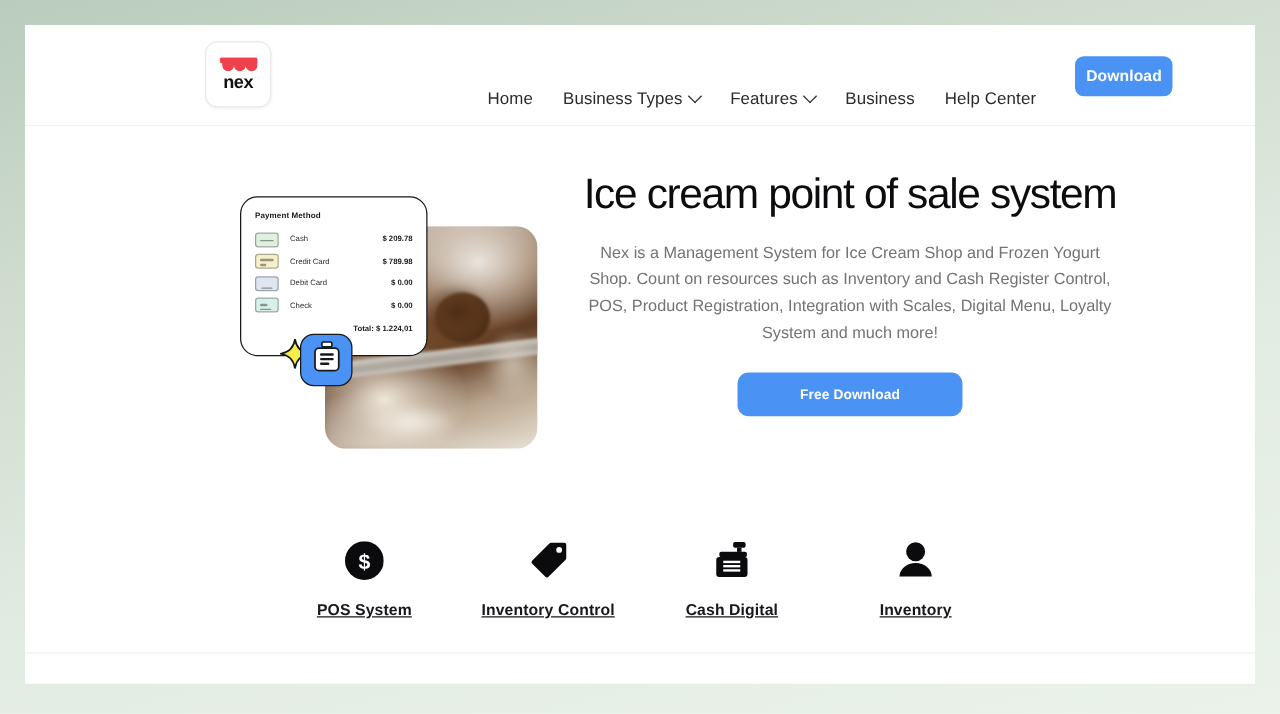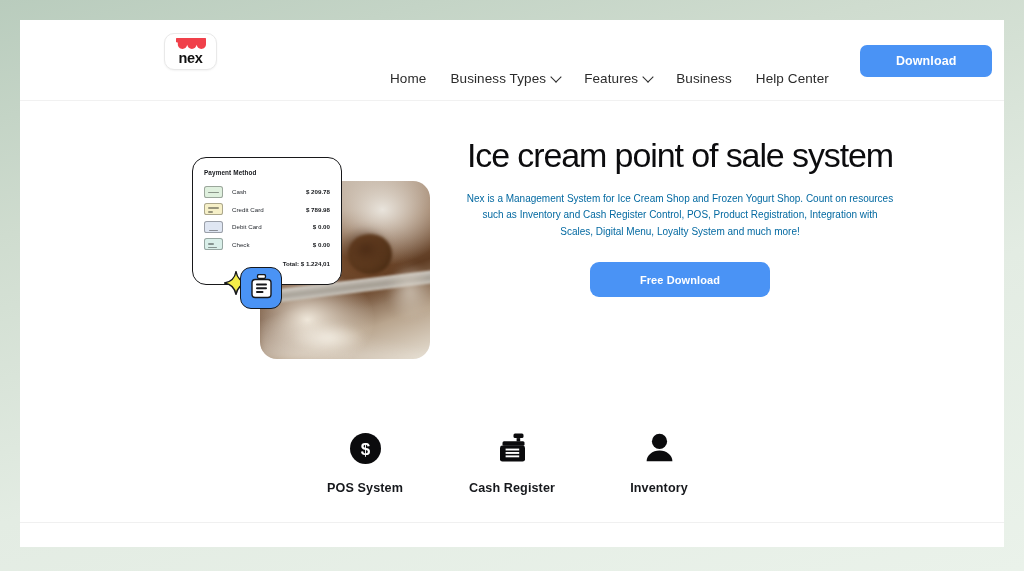--- a/index.html
+++ b/index.html
@@ -33,21 +33,21 @@
     height: 81px;
     border-bottom: 1px solid #f1f1f1;
     background: #fff;
   }
 
   .logo-tile {
     position: absolute;
     left: 144px;
     top: 13px;
     width: 53px;
-    height: 37px;
+    height: 53px;
     border-radius: 10px;
     border: 1px solid #e9e9e9;
     background: #fff;
     box-shadow: 0 1px 2px rgba(0,0,0,.05);
     display: flex;
     flex-direction: column;
     align-items: center;
     justify-content: center;
     gap: 2px;
   }
@@ -89,21 +89,21 @@
     transform: translateY(-2px) rotate(45deg);
   }
   .btn-download {
     margin-left: 19px;
     background: #4a93f5;
     color: #fff;
     font-size: 12.5px;
     font-weight: 600;
     border: none;
     border-radius: 7px;
-    padding: 9px 36px;
+    padding: 9px 9px;
     cursor: pointer;
     letter-spacing: .1px;
     font-family: inherit;
   }
 
   
   .hero {
     position: relative;
     height: 320px;
   }
@@ -249,23 +249,23 @@
   .hero-title {
     margin-top: 36px;
     font-size: 34px;
     line-height: 1.11;
     font-weight: 400;
     letter-spacing: -1.1px;
     color: #0c0c0e;
   }
   .hero-sub {
     margin-top: 16px;
-    font-size: 10px;
+    font-size: 13px;
     line-height: 1.65;
-    color: #0369a1;
+    color: #737373;
     padding: 0 5px;
   }
   .btn-free {
     margin-top: 22px;
     background: #4a93f5;
     color: #fff;
     border: none;
     border-radius: 9px;
     width: 180px;
     height: 35px;
@@ -296,20 +296,21 @@
     display: flex;
     align-items: center;
     justify-content: center;
   }
   .feature-label {
     margin-top: 14px;
     font-size: 12.6px;
     font-weight: 600;
     color: #16181c;
     letter-spacing: .1px;
+    text-decoration: underline;
   }
 
   .foot-rule {
     position: absolute;
     left: 0; right: 0;
     top: 502px;
     height: 1px;
     background: #f0f0f0;
   }
 </style>
@@ -443,34 +444,45 @@
     <div class="feature">
       <div class="feature-ico">
         <svg width="31" height="31" viewBox="0 0 31 31">
           <circle cx="15.5" cy="15.5" r="15.5" fill="#0b0b0d"></circle>
           <text x="15.5" y="22.4" text-anchor="middle" font-family="Liberation Sans, sans-serif" font-size="17" font-weight="700" fill="#fff">$</text>
         </svg>
       </div>
       <div class="feature-label">POS System</div>
     </div>
 
+    <div class="feature">
+      <div class="feature-ico">
+        <svg width="31" height="31" viewBox="0 0 31 31">
+          <path d="M17.8 1.2 H28.4 C29.3 1.2 30 1.9 30 2.8 V13.4 C30 13.9 29.8 14.3 29.5 14.7
+                   L15.8 28.4 C15.1 29.1 14.0 29.1 13.3 28.4 L2.8 17.9 C2.1 17.2 2.1 16.1 2.8 15.4
+                   L16.5 1.7 C16.8 1.4 17.3 1.2 17.8 1.2 Z" fill="#0b0b0d"></path>
+          <circle cx="24.3" cy="6.9" r="2.3" fill="#fff"></circle>
+        </svg>
+      </div>
+      <div class="feature-label">Inventory Control</div>
+    </div>
 
     <div class="feature">
       <div class="feature-ico">
         <svg width="31" height="31" viewBox="0 0 31 31">
           <rect x="16.5" y="0.5" width="10" height="4.6" rx="1.5" fill="#0b0b0d"></rect>
           <rect x="19.6" y="5.1" width="3.6" height="3.4" fill="#0b0b0d"></rect>
           <rect x="5.5" y="8.3" width="22" height="4.4" rx="1.5" fill="#0b0b0d"></rect>
           <rect x="3.0" y="12.6" width="25" height="16" rx="2.4" fill="#0b0b0d"></rect>
           <rect x="8.6" y="15.6" width="13.6" height="1.9" fill="#fff"></rect>
           <rect x="8.6" y="19.0" width="13.6" height="1.9" fill="#fff"></rect>
           <rect x="8.6" y="22.4" width="13.6" height="1.9" fill="#fff"></rect>
         </svg>
       </div>
-      <div class="feature-label">Cash Register</div>
+      <div class="feature-label">Cash Digital</div>
     </div>
 
     <div class="feature">
       <div class="feature-ico">
         <svg width="31" height="31" viewBox="0 0 31 31">
           <circle cx="15.5" cy="8.4" r="7.6" fill="#0b0b0d"></circle>
           <path d="M15.5 17.4 C22.6 17.4 28.4 22.2 28.4 28.2 H2.6 C2.6 22.2 8.4 17.4 15.5 17.4 Z" fill="#0b0b0d"></path>
         </svg>
       </div>
       <div class="feature-label">Inventory</div>

